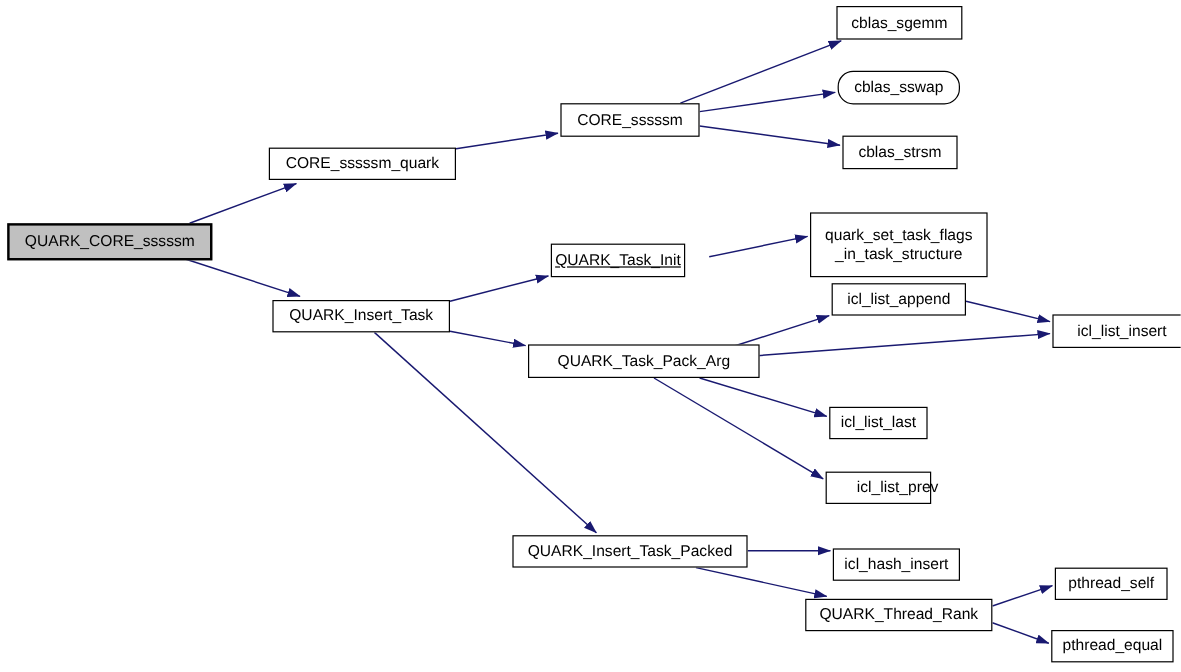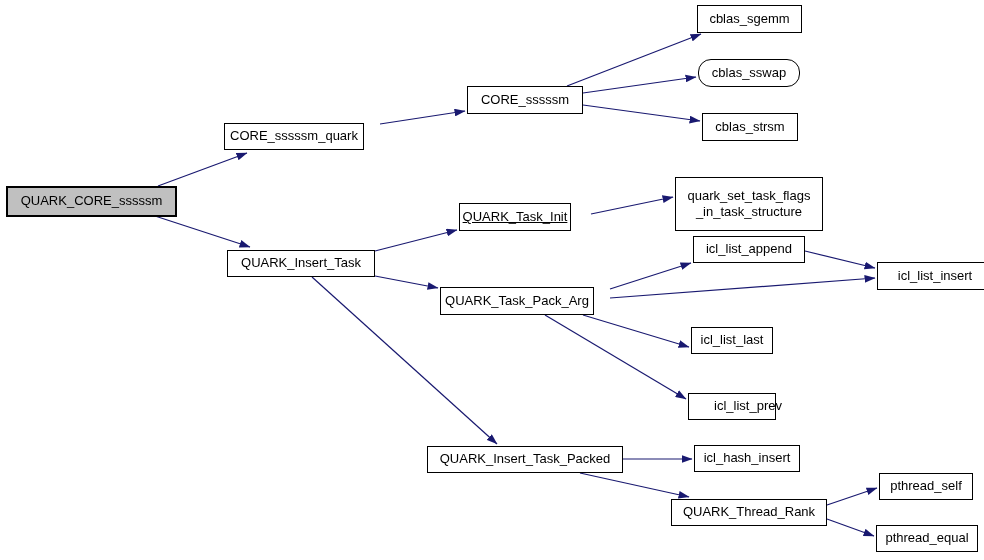--- a/index.html
+++ b/index.html
@@ -75,21 +75,21 @@
         <line x1="623" y1="459" x2="692" y2="459" stroke="#191970" stroke-width="1.2" marker-end="url(#arrowhead)"></line>
         <line x1="580" y1="473" x2="689" y2="497" stroke="#191970" stroke-width="1.2" marker-end="url(#arrowhead)"></line>
         <line x1="827" y1="505" x2="877" y2="488" stroke="#191970" stroke-width="1.2" marker-end="url(#arrowhead)"></line>
         <line x1="827" y1="519" x2="874" y2="536" stroke="#191970" stroke-width="1.2" marker-end="url(#arrowhead)"></line>
       </g>
   </svg>
   <div id="node-layer">
       <div class="node highlighted" style="left: 6px; top: 186px; width: 171px; height: 31px;">
         <span>QUARK_CORE_sssssm</span>
       </div>
-      <div class="node" style="left: 224px; top: 123px; width: 140px; height: 27px;">
+      <div class="node" style="left: 224px; top: 123px; width: 156px; height: 27px;">
         <span>CORE_sssssm_quark</span>
       </div>
       <div class="node" style="left: 467px; top: 86px; width: 116px; height: 28px;">
         <span>CORE_sssssm</span>
       </div>
       <div class="node" style="left: 697px; top: 5px; width: 105px; height: 28px;">
         <span>cblas_sgemm</span>
       </div>
       <div class="node" style="left: 698px; top: 59px; width: 102px; height: 28px; border-radius: 13px;">
         <span>cblas_sswap</span>
@@ -103,36 +103,36 @@
       <div class="node" style="left: 459px; top: 203px; width: 112px; height: 28px; text-decoration: underline;">
         <span>QUARK_Task_Init</span>
       </div>
       <div class="node" style="left: 675px; top: 165px; width: 148px; height: 54px; margin-top: 12px;">
         <span>quark_set_task_flags</span>
         <span>_in_task_structure</span>
       </div>
       <div class="node" style="left: 693px; top: 236px; width: 112px; height: 27px;">
         <span>icl_list_append</span>
       </div>
-      <div class="node" style="left: 440px; top: 287px; width: 154px; height: 28px;">
+      <div class="node" style="left: 440px; top: 287px; width: 193px; height: 28px;">
         <span>QUARK_Task_Pack_Arg</span>
       </div>
       <div class="node" style="left: 877px; top: 262px; width: 116px; height: 28px;">
         <span>icl_list_insert</span>
       </div>
-      <div class="node" style="left: 691px; top: 327px; width: 82px; height: 27px;">
+      <div class="node" style="left: 691px; top: 339px; width: 82px; height: 27px;">
         <span>icl_list_last</span>
       </div>
       <div class="node" style="left: 688px; top: 393px; width: 88px; height: 27px; padding-left: 32px;">
         <span>icl_list_prev</span>
       </div>
       <div class="node" style="left: 427px; top: 446px; width: 196px; height: 27px;">
         <span>QUARK_Insert_Task_Packed</span>
       </div>
-      <div class="node" style="left: 694px; top: 445px; width: 106px; height: 27px;">
+      <div class="node" style="left: 694px; top: 457px; width: 106px; height: 27px;">
         <span>icl_hash_insert</span>
       </div>
       <div class="node" style="left: 671px; top: 499px; width: 156px; height: 27px;">
         <span>QUARK_Thread_Rank</span>
       </div>
       <div class="node" style="left: 879px; top: 473px; width: 94px; height: 27px;">
         <span>pthread_self</span>
       </div>
       <div class="node" style="left: 876px; top: 525px; width: 102px; height: 27px;">
         <span>pthread_equal</span>

